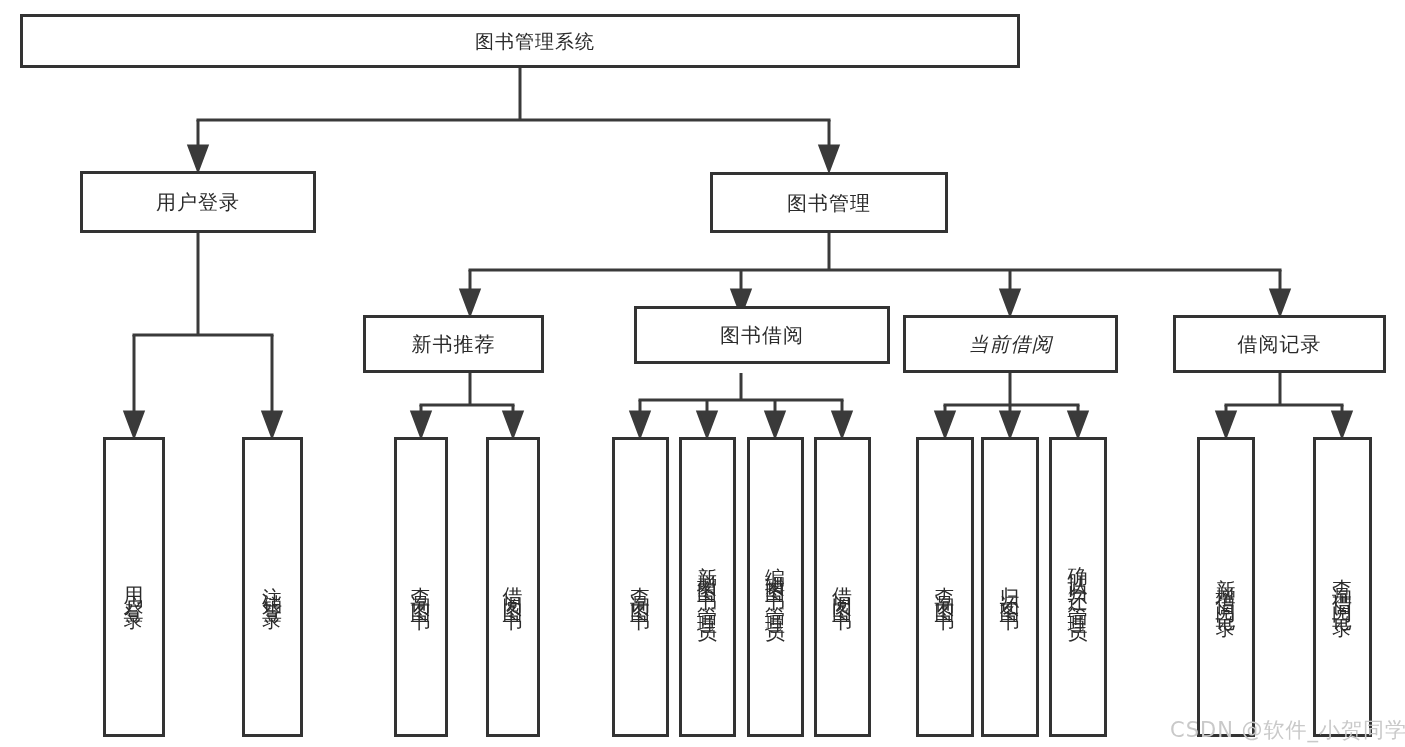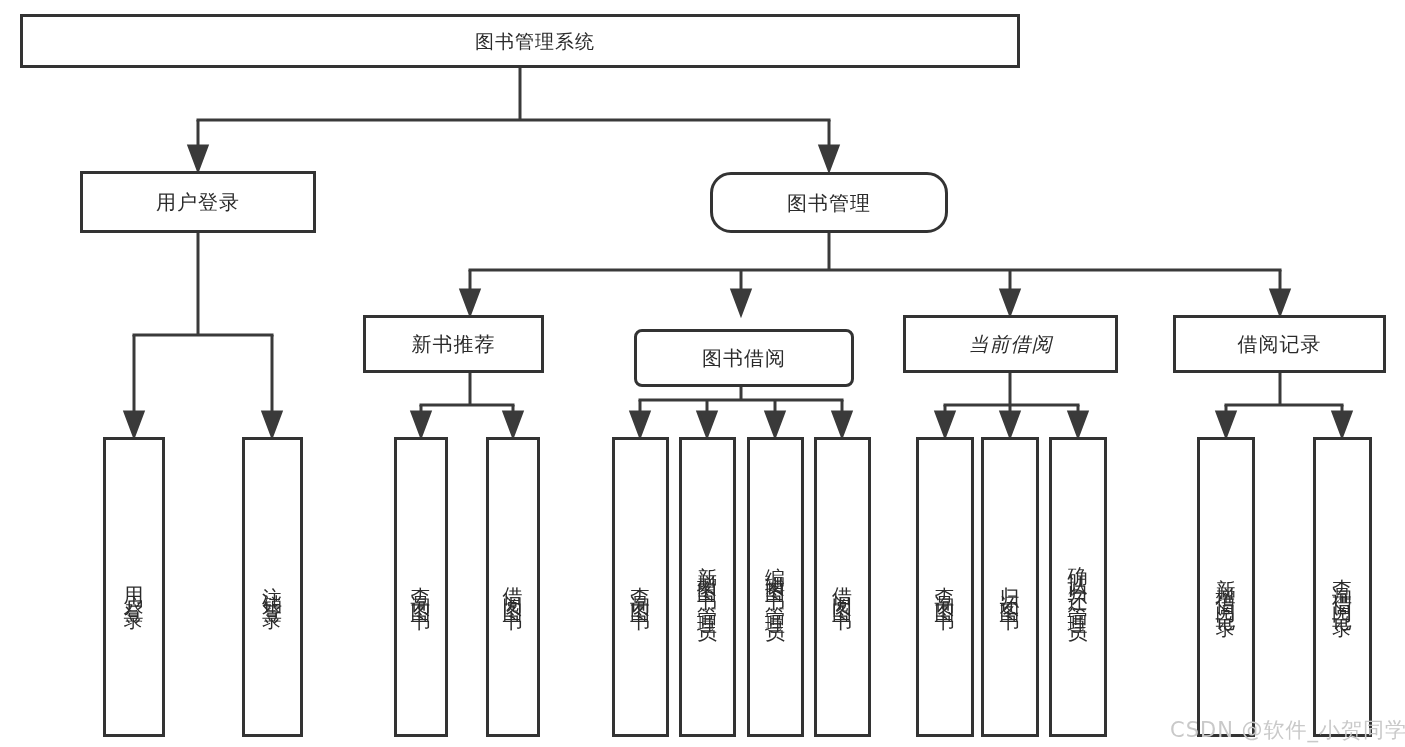--- a/index.html
+++ b/index.html
@@ -101,24 +101,24 @@
       <line x1="1342" y1="405" x2="1342" y2="414"></line>
       <polygon points="1217,412 1235,412 1226,436"></polygon>
       <polygon points="1333,412 1351,412 1342,436"></polygon>
     </g>
   </g>
 </svg>
 
 <div class="node root" style="left:20px; top:14px; width:1000px; height:54px;padding-left:30px;">图书管理系统</div>
 
 <div class="node" style="left:80px; top:171px; width:236px; height:62px;">用户登录</div>
-<div class="node" style="left:710px; top:172px; width:238px; height:61px;border-radius:21px;">图书管理</div>
+<div class="node" style="left:710px; top:172px; width:238px; height:61px;">图书管理</div>
 
 <div class="node" style="left:363px; top:315px; width:181px; height:58px;">新书推荐</div>
-<div class="node" style="left:634px; top:329px; width:220px; height:58px;border-radius:8px;">图书借阅</div>
+<div class="node" style="left:634px; top:306px; width:256px; height:58px;">图书借阅</div>
 <div class="node" style="left:903px; top:315px; width:215px; height:58px;font-style:italic;">当前借阅</div>
 <div class="node" style="left:1173px; top:315px; width:213px; height:58px;">借阅记录</div>
 
 <div class="node leaf" style="left:103px; top:437px; width:62px; height:300px;">用户登录</div>
 <div class="node leaf" style="left:242px; top:437px; width:61px; height:300px;">注销登录</div>
 
 <div class="node leaf" style="left:394px; top:437px; width:54px; height:300px;">查询图书</div>
 <div class="node leaf" style="left:486px; top:437px; width:54px; height:300px;">借阅图书</div>
 
 <div class="node leaf" style="left:612px; top:437px; width:57px; height:300px;">查询图书</div>

